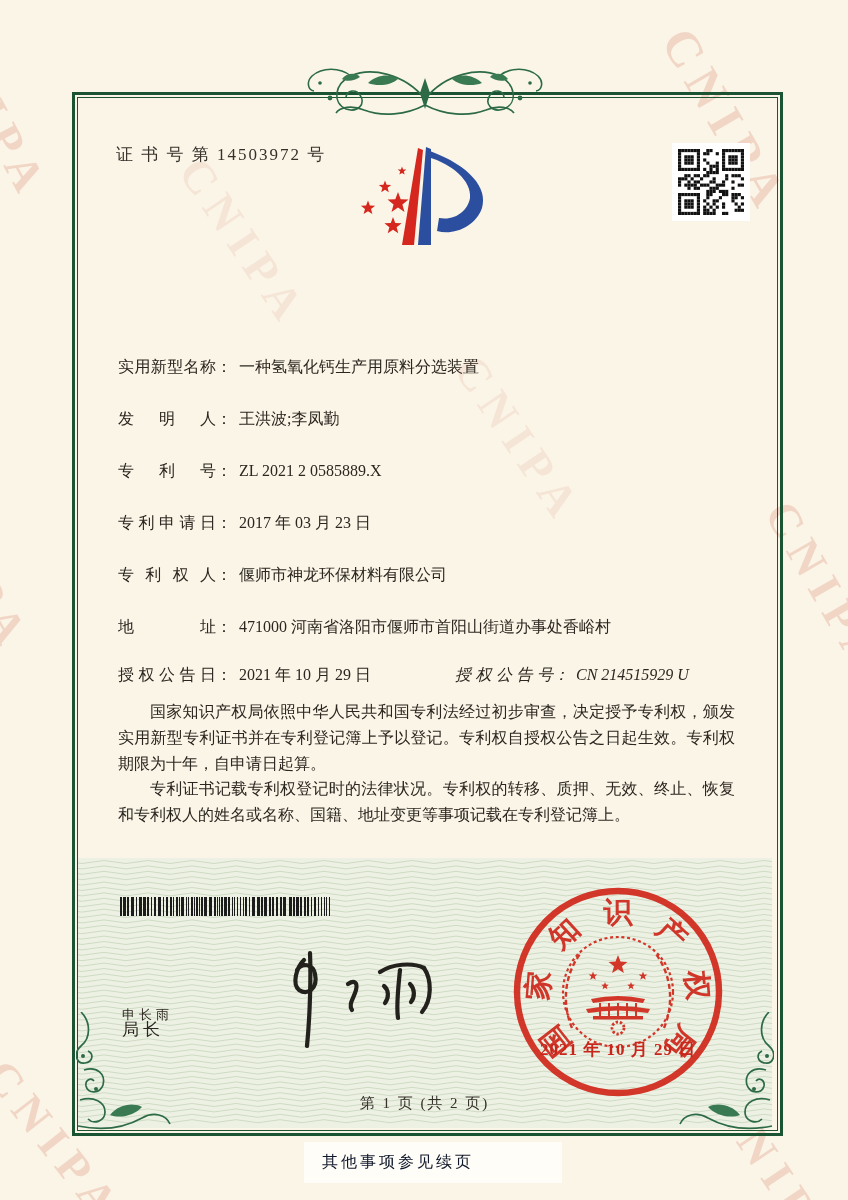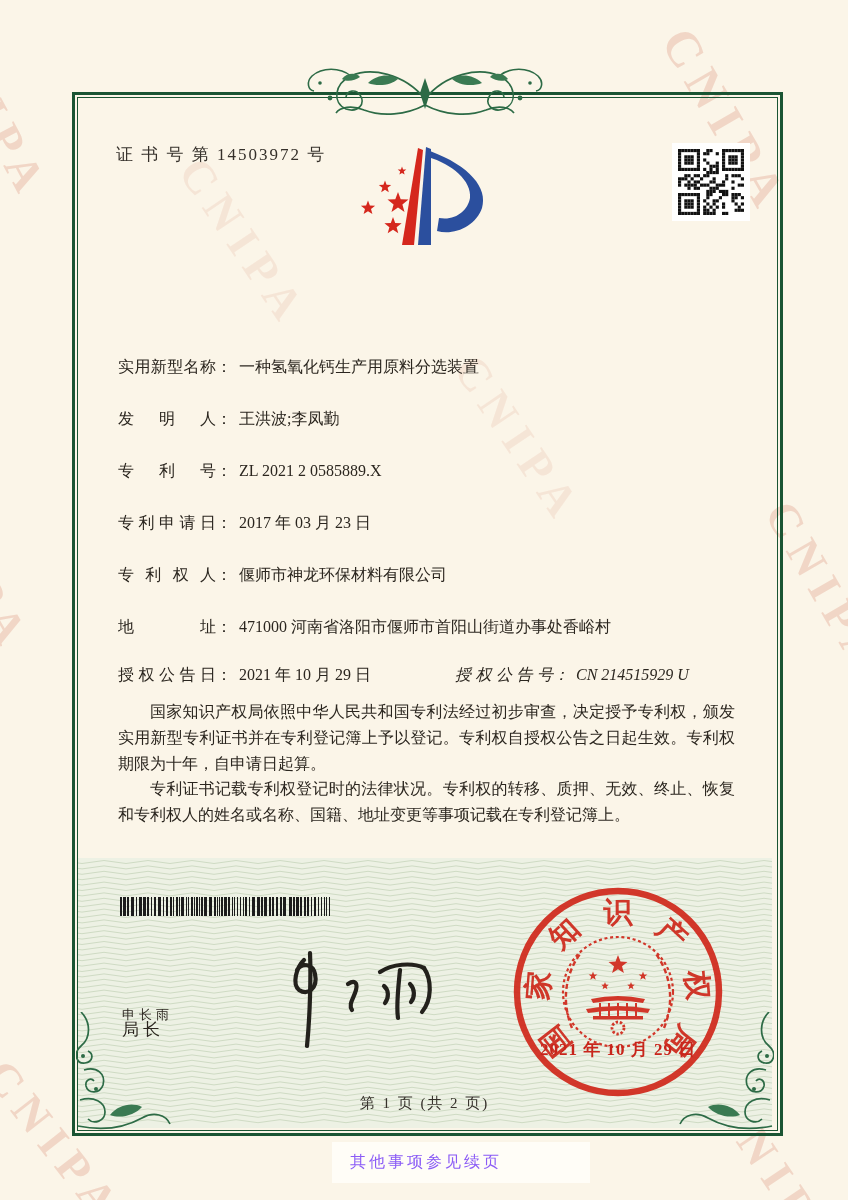--- a/index.html
+++ b/index.html
@@ -37,22 +37,22 @@
   
   .barcode{position:absolute;left:120px;top:897px;}
   .signer-title{position:absolute;left:122px;top:974px;font-size:17px;letter-spacing:4px;margin-top:44px;}
   .signer-name{position:absolute;left:122px;top:1006px;font-size:13px;letter-spacing:4px;}
   .sig{position:absolute;left:252px;top:944px;}
   .sealwrap{position:absolute;left:505px;top:879px;opacity:.93;}
   .sealdate{position:absolute;left:505px;top:1038px;width:226px;text-align:center;font-size:17px;
             color:#c8251b;letter-spacing:1px;font-weight:bold;}
   .pageinfo{position:absolute;left:72px;top:1094px;width:705px;text-align:center;font-size:15px;
             letter-spacing:2px;color:#35302a;}
-  .contbox{position:absolute;left:332px;top:1142px;width:240px;background:#fffdf7;padding:10px 0 10px 18px;
-           font-size:16px;letter-spacing:3px;color:#8b5cf6;}
+  .contbox{position:absolute;left:304px;top:1142px;width:240px;background:#fffdf7;padding:10px 0 10px 18px;
+           font-size:16px;letter-spacing:3px;color:#0f172a;}
 </style>
 </head>
 <body>
 
 <div class="page">
 
   <div class="wm" style="left:-30px;top:14px;transform:rotate(62deg);">CNIPA</div>
   <div class="wm big" style="left:700px;top:18px;transform:rotate(60deg);">CNIPA</div>
   <div class="wm faint" style="left:212px;top:148px;transform:rotate(56deg);">CNIPA</div>
   <div class="wm faint" style="left:487px;top:345px;transform:rotate(56deg);">CNIPA</div>

